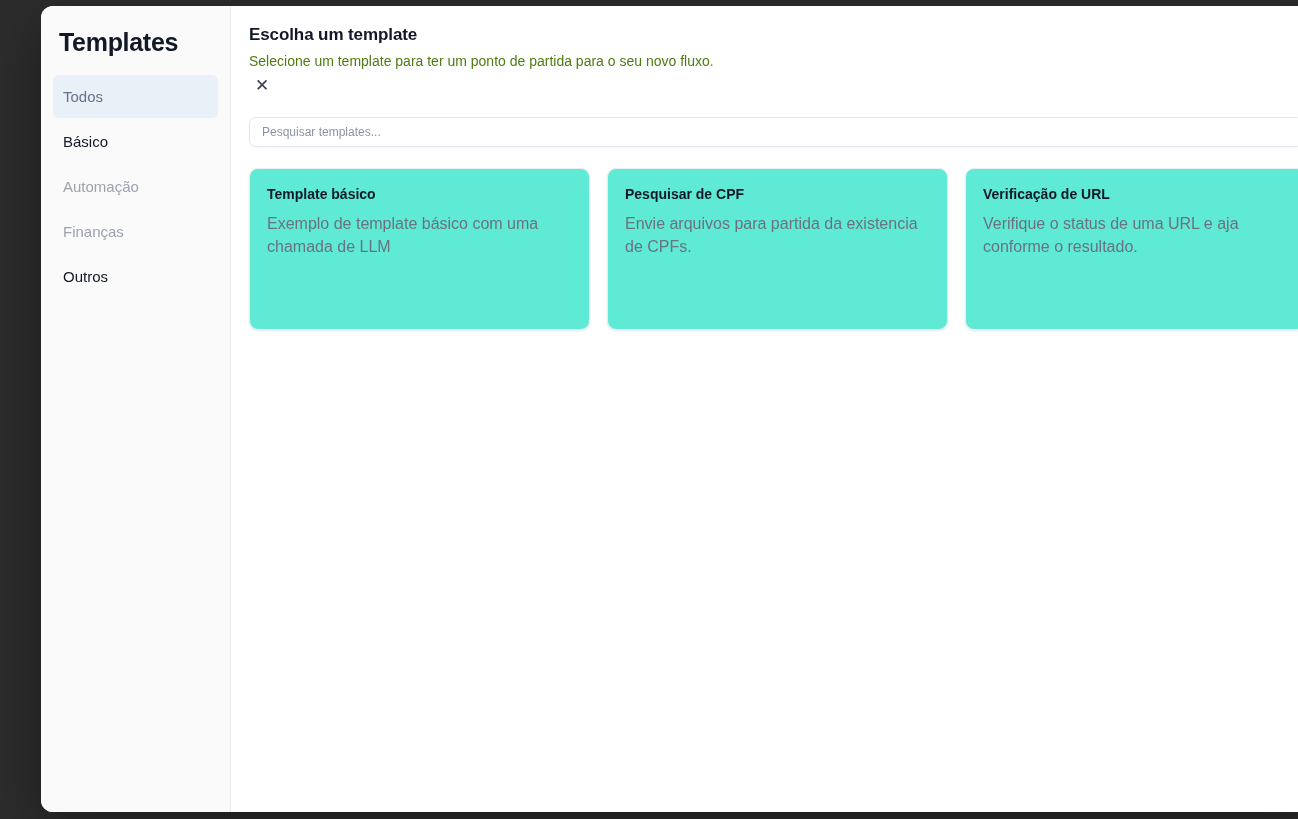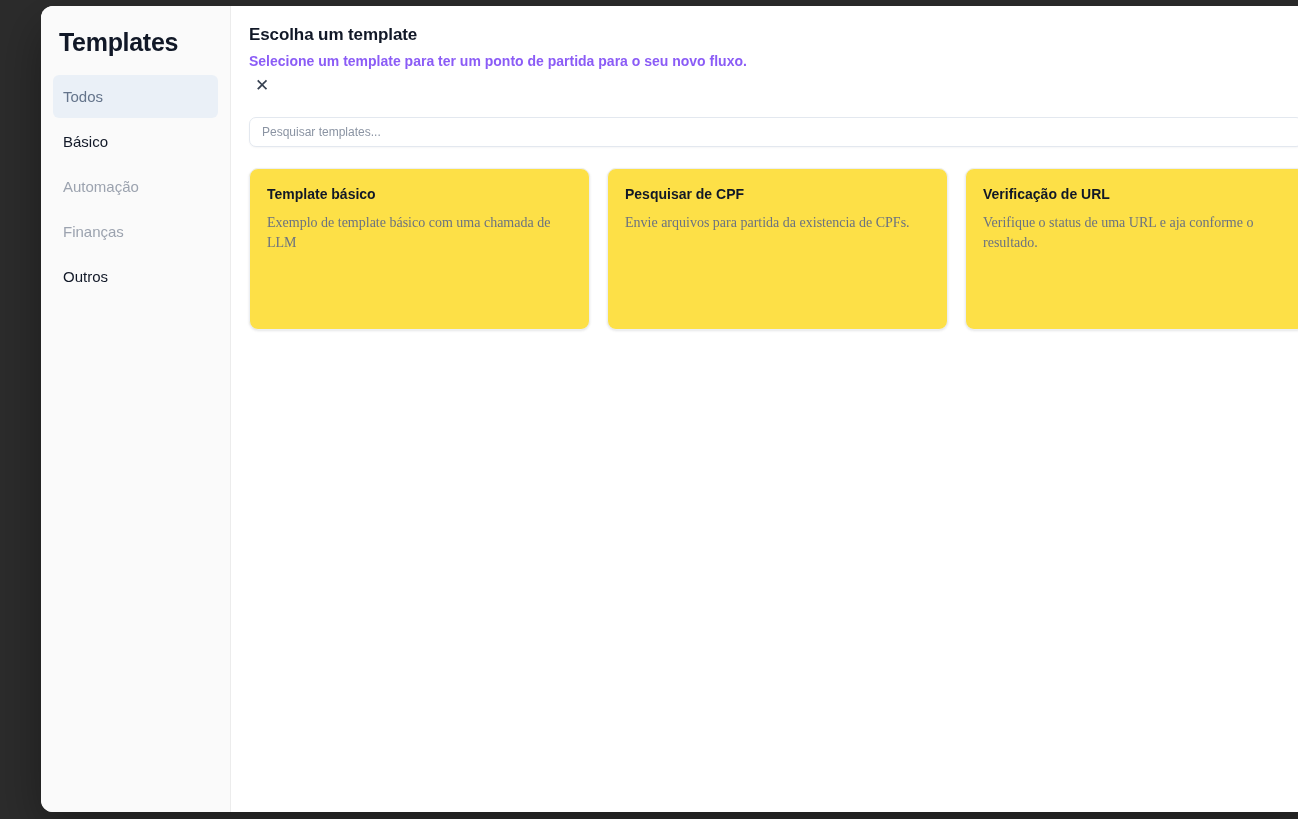--- a/index.html
+++ b/index.html
@@ -103,23 +103,22 @@
   .modal-title {
     font-size: 17px;
     font-weight: 700;
     color: #111827;
     line-height: 1.25;
     letter-spacing: -0.1px;
   }
   .modal-subtitle {
     margin-top: 7px;
     font-size: 14px;
-    color: #8b5cf6;
+    color: #4d7c0f;
     line-height: 1.3;
-    font-weight: bold;
   }
 
   .close-btn {
     flex: 0 0 auto;
     width: 26px;
     height: 26px;
     margin-top: 2px;
     margin-right: 4px;
     border: none;
     background: transparent;
@@ -152,39 +151,38 @@
 
   
   .card-grid {
     margin-top: 21px;
     display: grid;
     grid-template-columns: repeat(3, 341px);
     gap: 17px;
   }
   .card {
     height: 162px;
-    background: #fde047;
+    background: #5eead4;
     border: 1px solid #eceff3;
     border-radius: 9px;
     padding: 17px 17px 0 17px;
     cursor: pointer;
     box-shadow: 0 1px 3px rgba(16,24,40,.07), 0 1px 2px rgba(16,24,40,.04);
   }
   .card-title {
     font-size: 14px;
     font-weight: 700;
     color: #111827;
     line-height: 1.2;
   }
   .card-desc {
     margin-top: 10px;
-    font-size: 14px;
+    font-size: 16px;
     color: #6b7280;
     line-height: 1.42;
-    font-family: Liberation Serif, serif;
   }
 </style>
 </head>
 <body>
 
 <div class="page-bg">
   <span class="bg-text t1">of</span>
   <span class="bg-text t2">e</span>
 </div>
 

